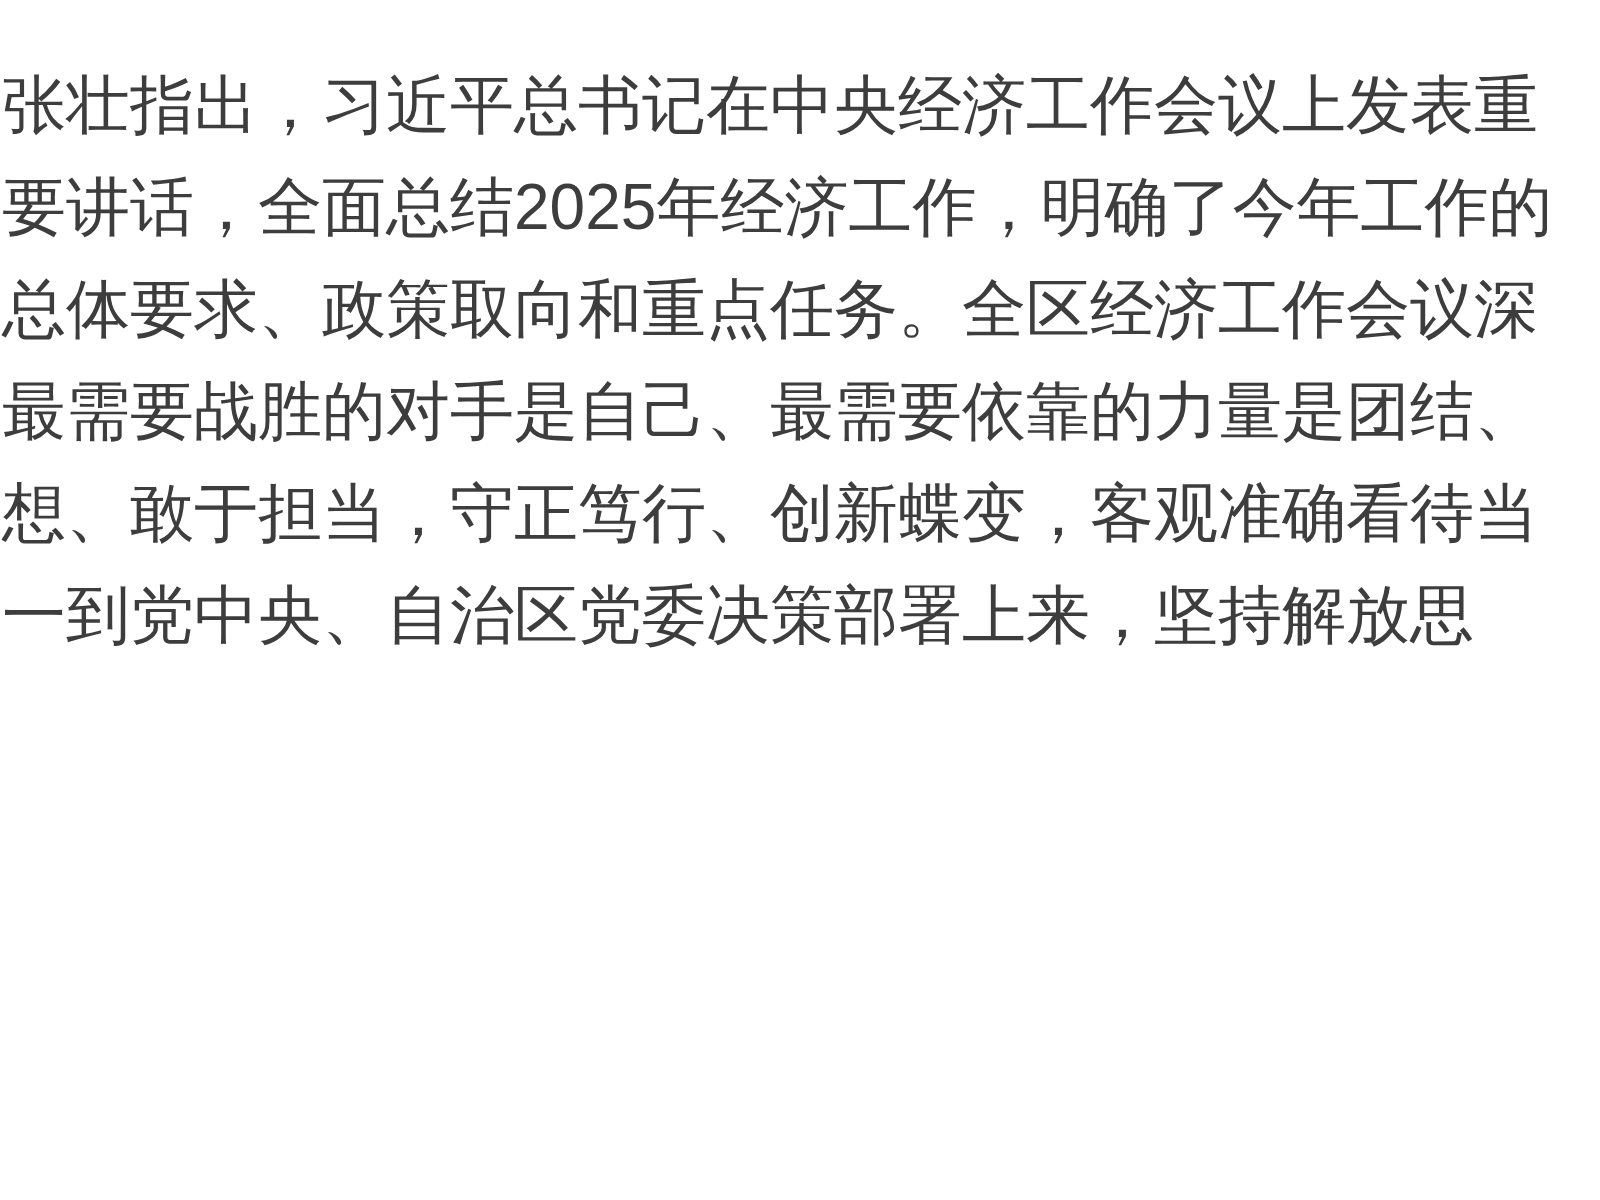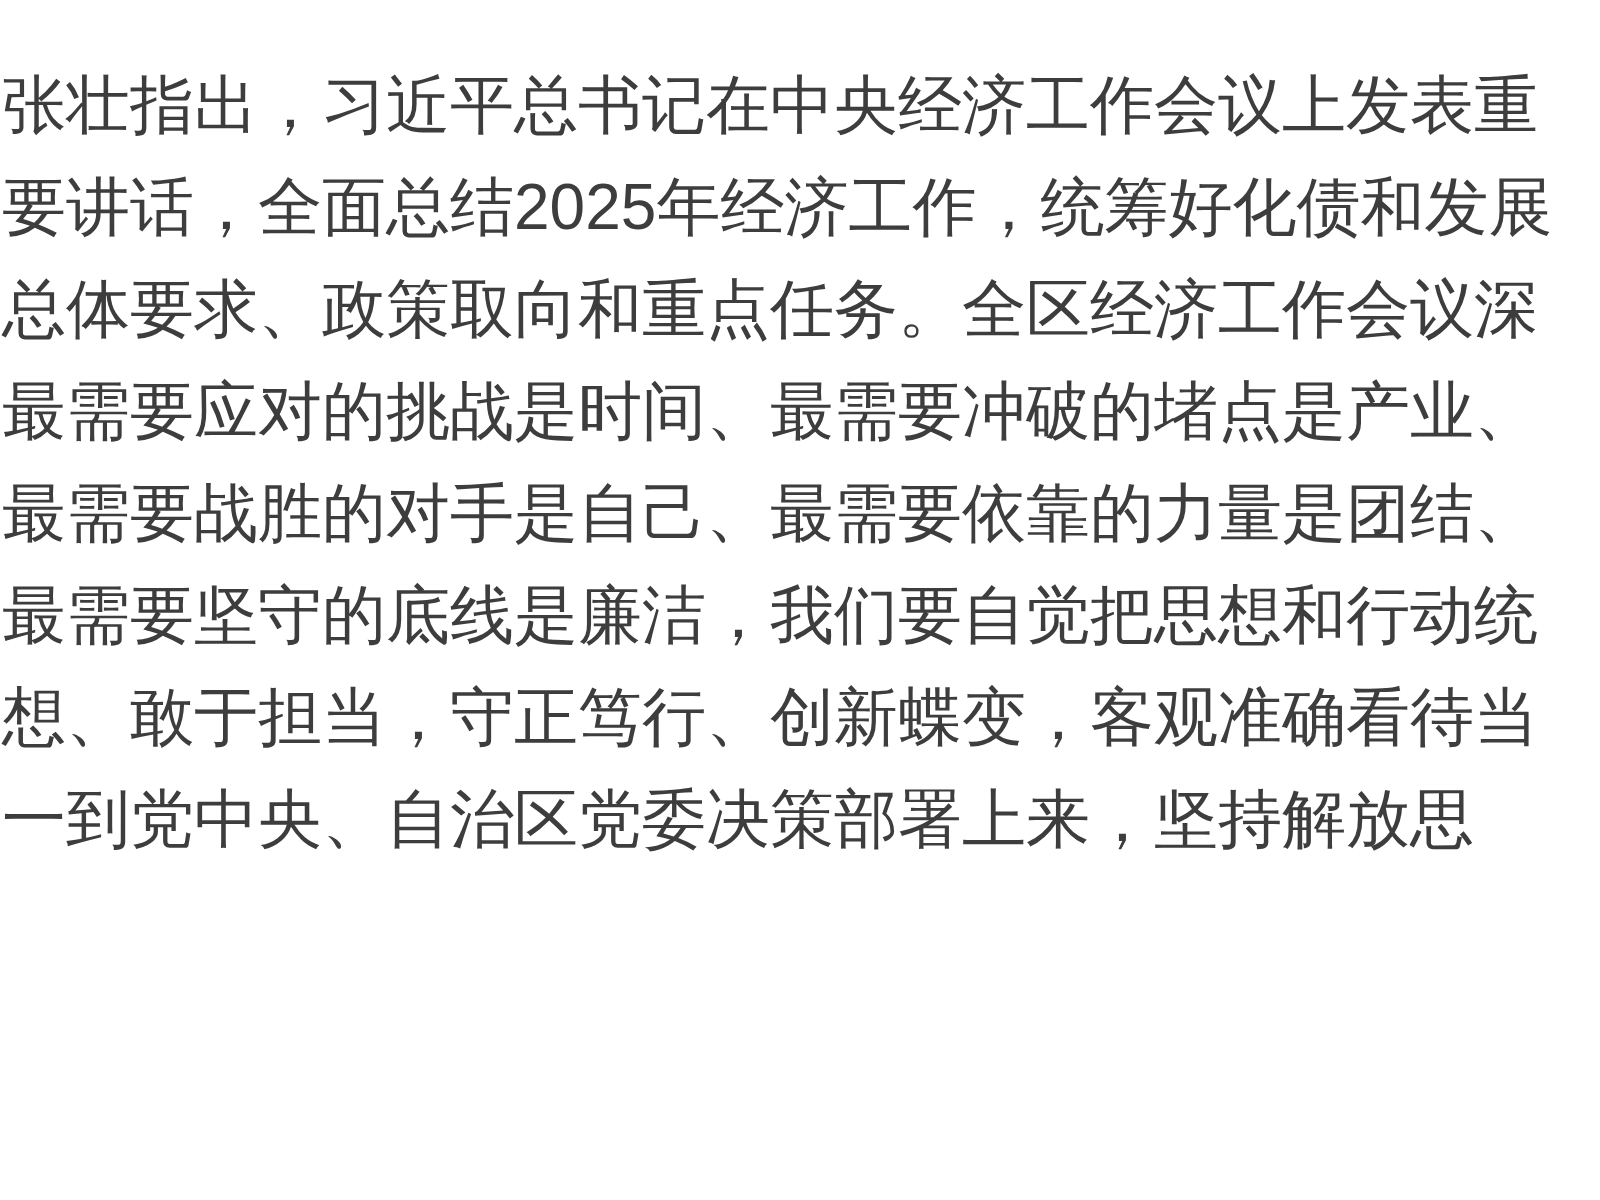--- a/index.html
+++ b/index.html
@@ -26,20 +26,18 @@
   .line {
     white-space: nowrap;
     letter-spacing: 0;
   }
 </style>
 </head>
 <body style="background: rgb(255, 255, 255);">
 
 <div class="article" style="color: rgb(61, 61, 61);">
   <div class="line">张壮指出，习近平总书记在中央经济工作会议上发表重</div>
-  <div class="line">要讲话，全面总结2025年经济工作，统筹好化债和发展</div>
+  <div class="line">要讲话，全面总结2025年经济工作，明确了今年工作的</div>
   <div class="line">总体要求、政策取向和重点任务。全区经济工作会议深</div>
-  <div class="line">最需要应对的挑战是时间、最需要冲破的堵点是产业、</div>
   <div class="line">最需要战胜的对手是自己、最需要依靠的力量是团结、</div>
-  <div class="line">最需要坚守的底线是廉洁，我们要自觉把思想和行动统</div>
   <div class="line">想、敢于担当，守正笃行、创新蝶变，客观准确看待当</div>
   <div class="line">一到党中央、自治区党委决策部署上来，坚持解放思</div>
 </div>
 
 </body></html>

